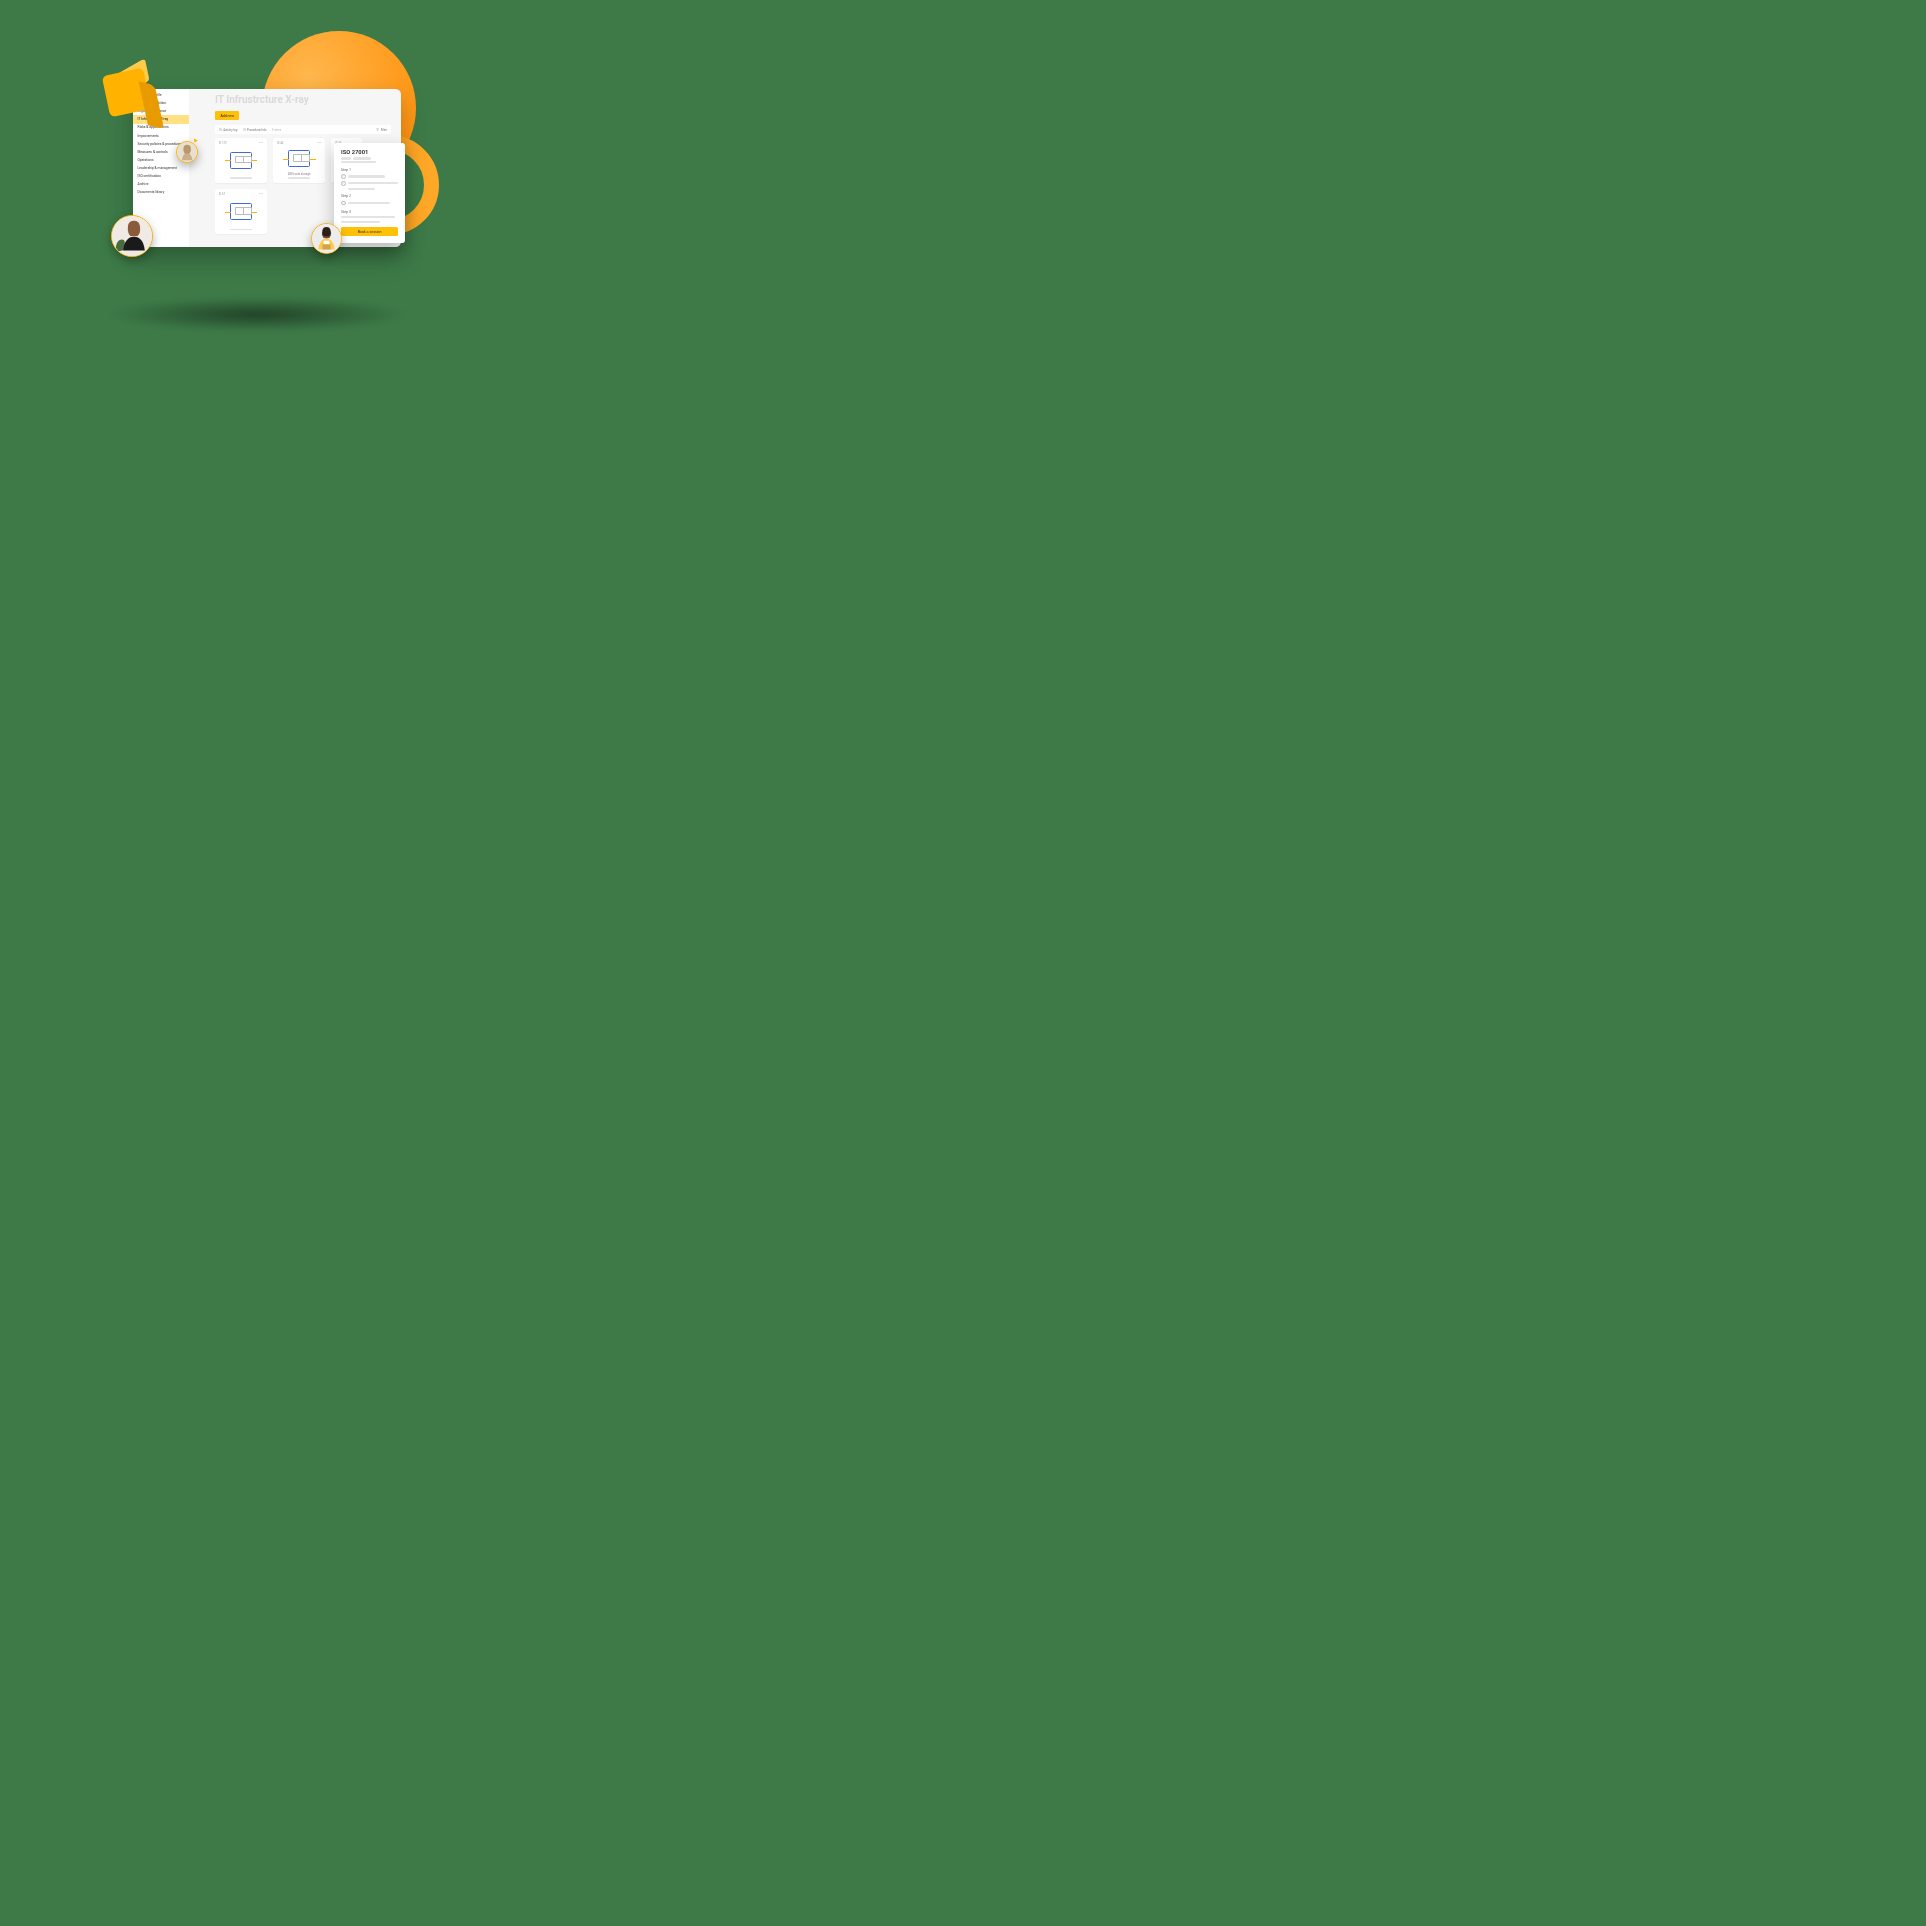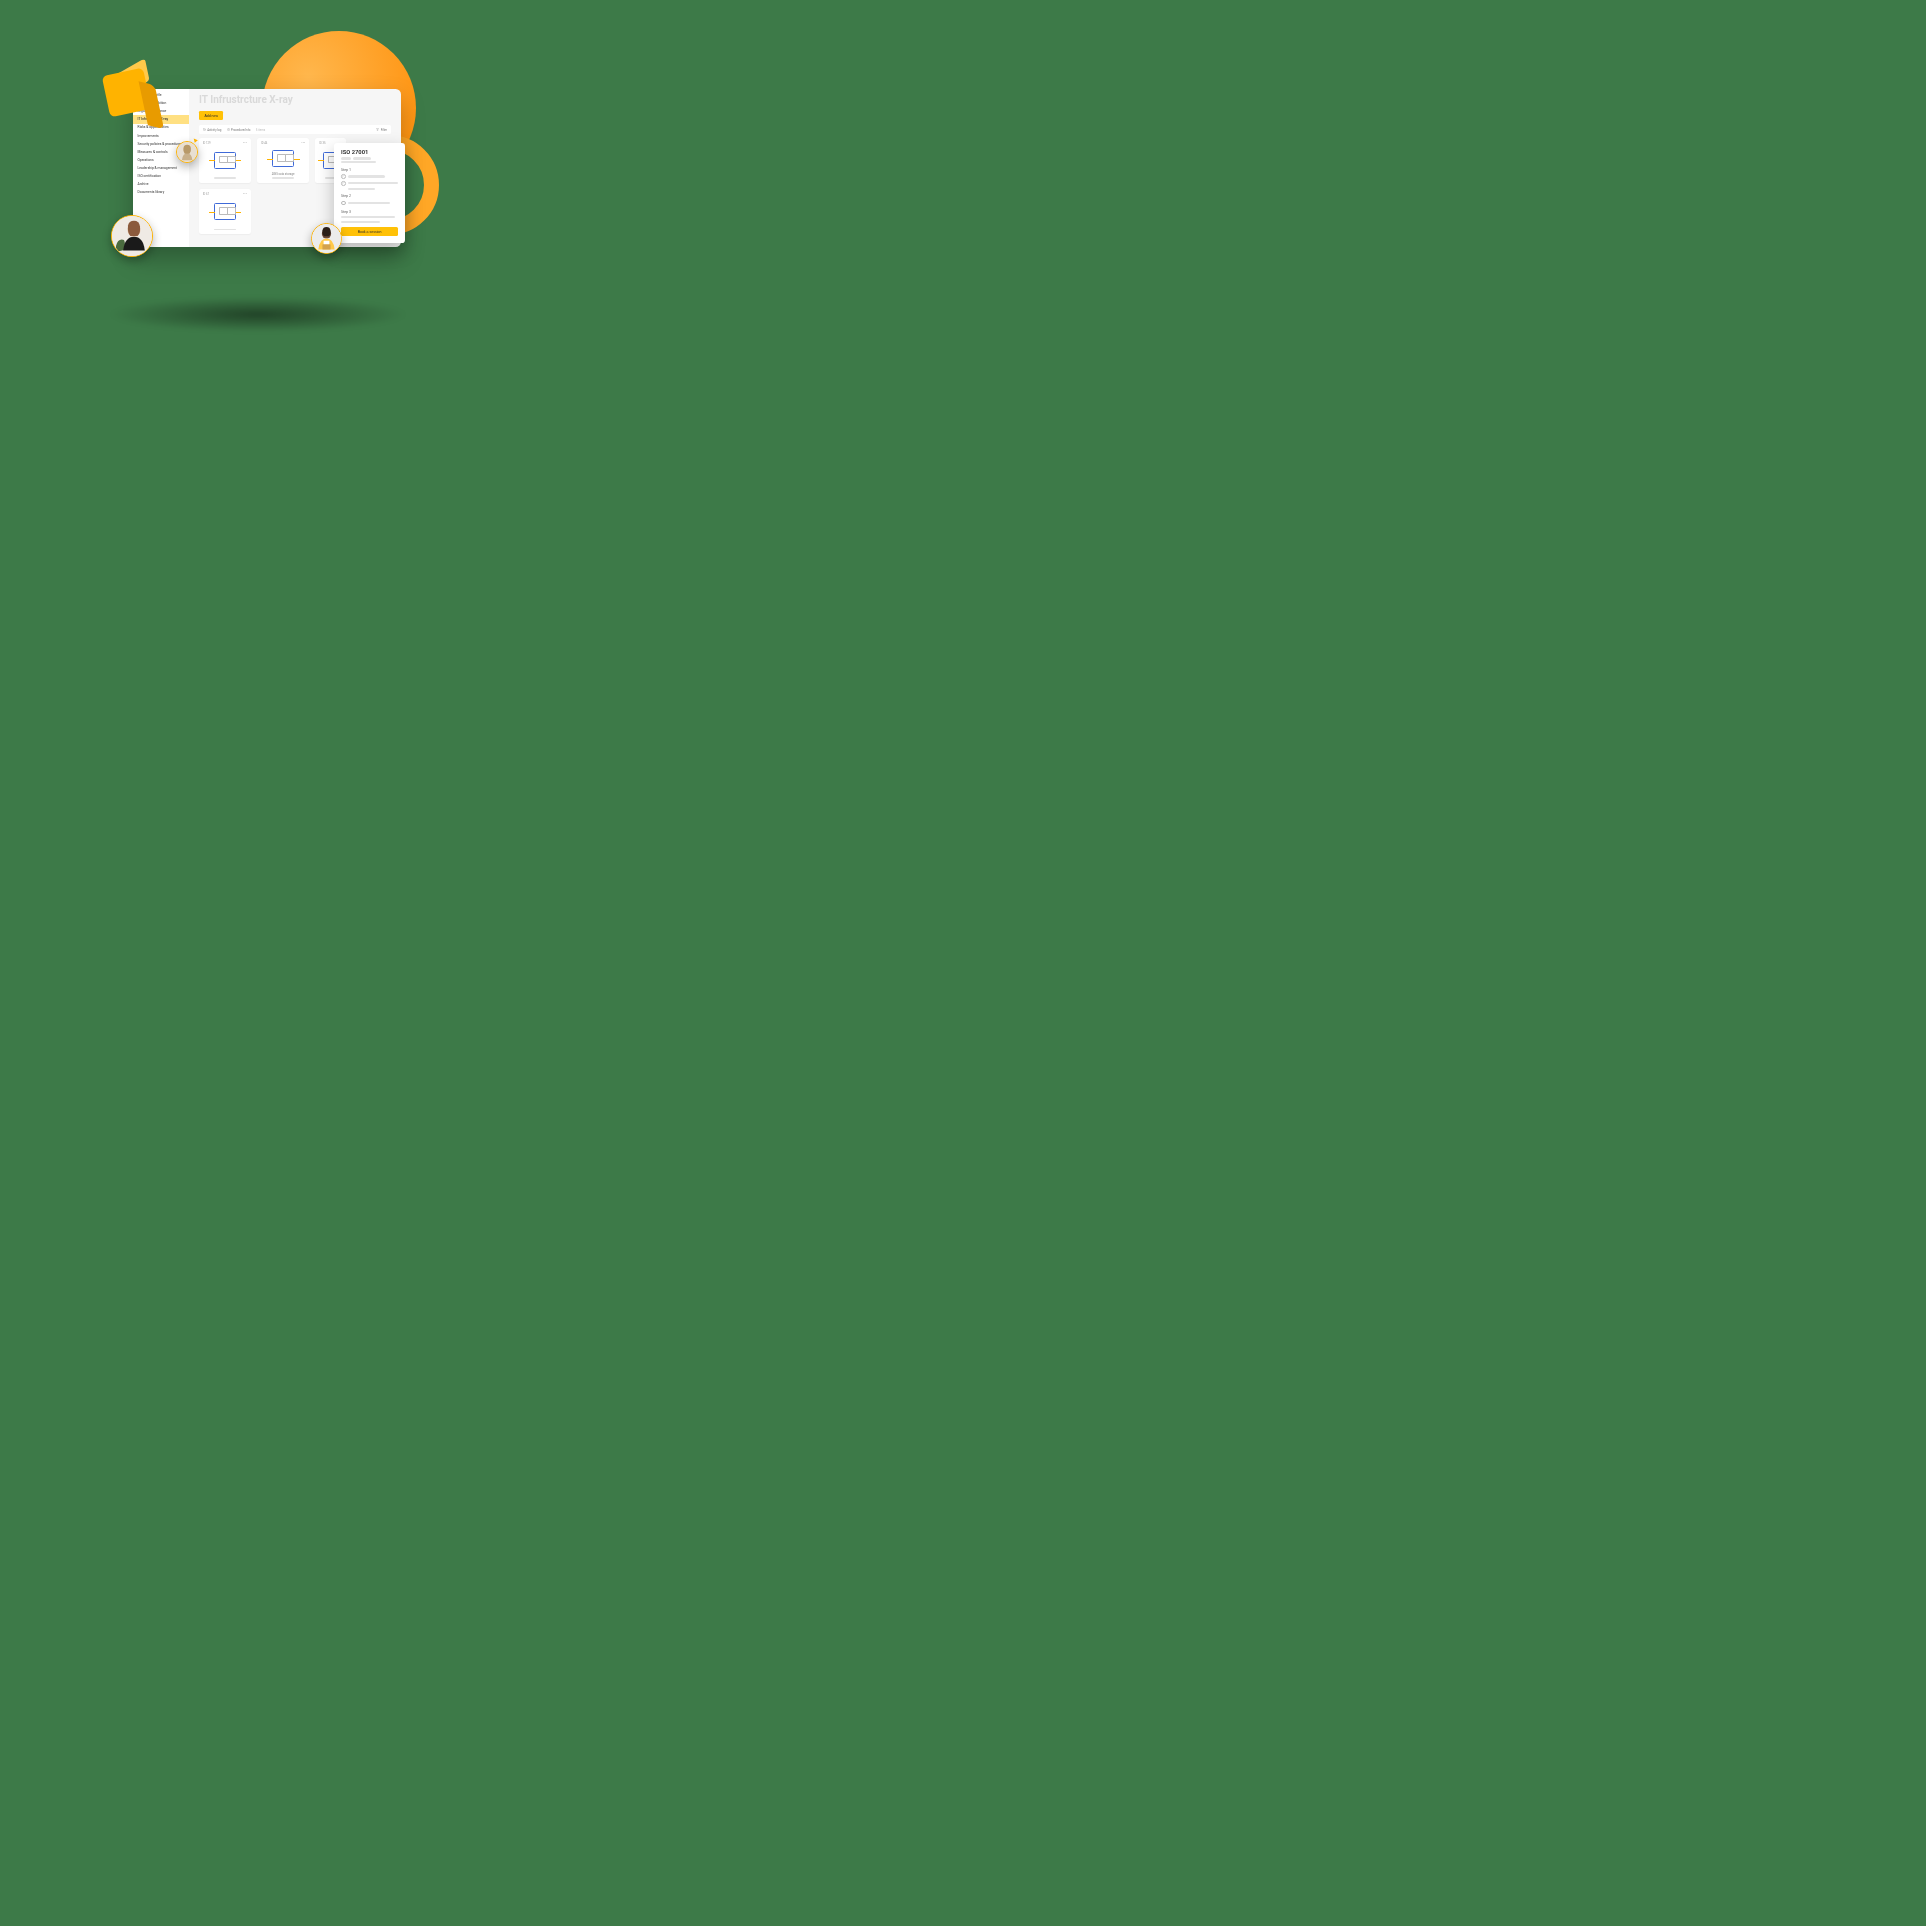--- a/index.html
+++ b/index.html
@@ -73,20 +73,21 @@
   .app-window {
     position: absolute;
     top: 89px; left: 133px;
     width: 268px; height: 158px;
     background: var(--panel-bg);
     border-radius: 5.4px;
     overflow: hidden;
     box-shadow: 0 11.6px 23px rgba(0,0,0,.25);
     display: flex;
     z-index: 2;
+    gap: 16px;
   }
   .sidebar {
     width: 56px;
     background: #fff;
     padding: 2.3px 0;
     font-size: 3.3px;
     line-height: 1.3;
     border-right: 0;
   }
   .sidebar-item {

